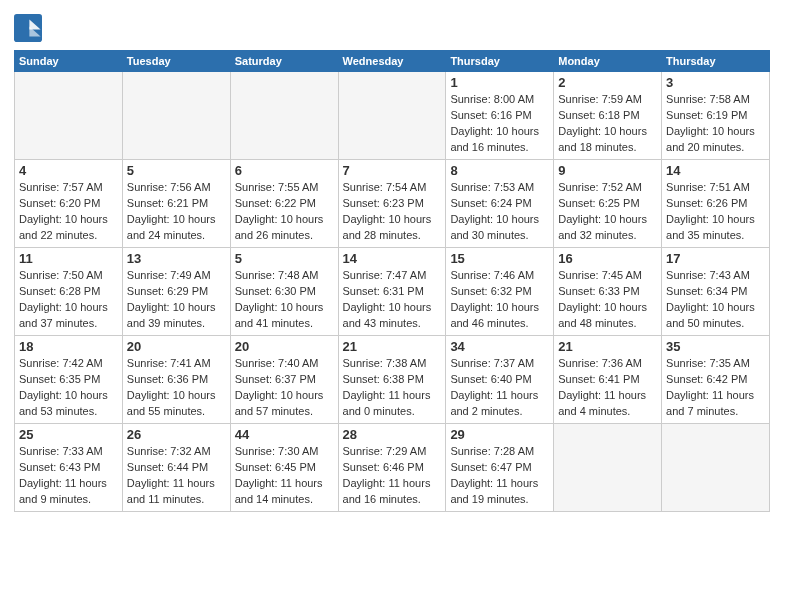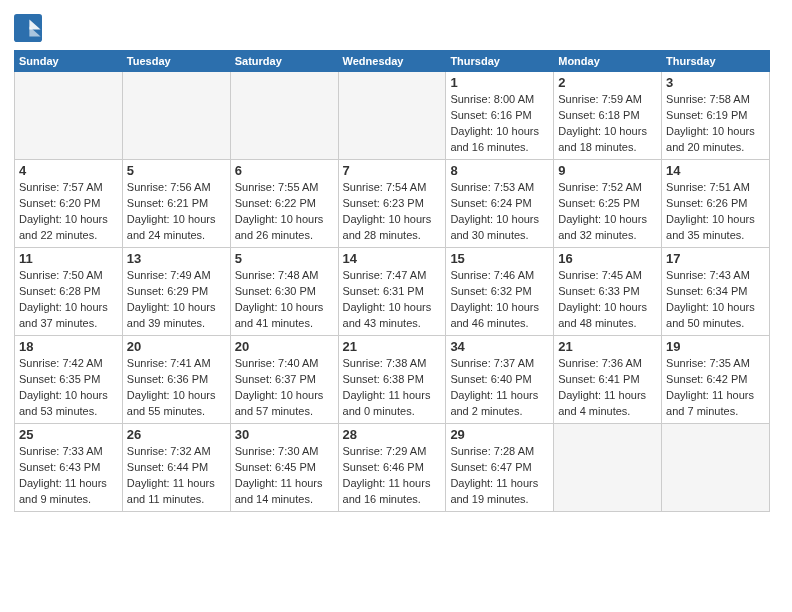--- a/index.html
+++ b/index.html
@@ -226,35 +226,35 @@
           </td>
           <td>
             <span class="day-number">34</span>
             <div class="day-info">Sunrise: 7:37 AM<br>Sunset: 6:40 PM<br>Daylight: 11 hours<br>and 2 minutes.</div>
           </td>
           <td>
             <span class="day-number">21</span>
             <div class="day-info">Sunrise: 7:36 AM<br>Sunset: 6:41 PM<br>Daylight: 11 hours<br>and 4 minutes.</div>
           </td>
           <td>
-            <span class="day-number">19</span>
+            <span class="day-number">35</span>
             <div class="day-info">Sunrise: 7:35 AM<br>Sunset: 6:42 PM<br>Daylight: 11 hours<br>and 7 minutes.</div>
           </td>
         </tr>
         <tr>
           <td>
             <span class="day-number">25</span>
             <div class="day-info">Sunrise: 7:33 AM<br>Sunset: 6:43 PM<br>Daylight: 11 hours<br>and 9 minutes.</div>
           </td>
           <td>
             <span class="day-number">26</span>
             <div class="day-info">Sunrise: 7:32 AM<br>Sunset: 6:44 PM<br>Daylight: 11 hours<br>and 11 minutes.</div>
           </td>
           <td>
-            <span class="day-number">30</span>
+            <span class="day-number">44</span>
             <div class="day-info">Sunrise: 7:30 AM<br>Sunset: 6:45 PM<br>Daylight: 11 hours<br>and 14 minutes.</div>
           </td>
           <td>
             <span class="day-number">28</span>
             <div class="day-info">Sunrise: 7:29 AM<br>Sunset: 6:46 PM<br>Daylight: 11 hours<br>and 16 minutes.</div>
           </td>
           <td>
             <span class="day-number">29</span>
             <div class="day-info">Sunrise: 7:28 AM<br>Sunset: 6:47 PM<br>Daylight: 11 hours<br>and 19 minutes.</div>
           </td>

